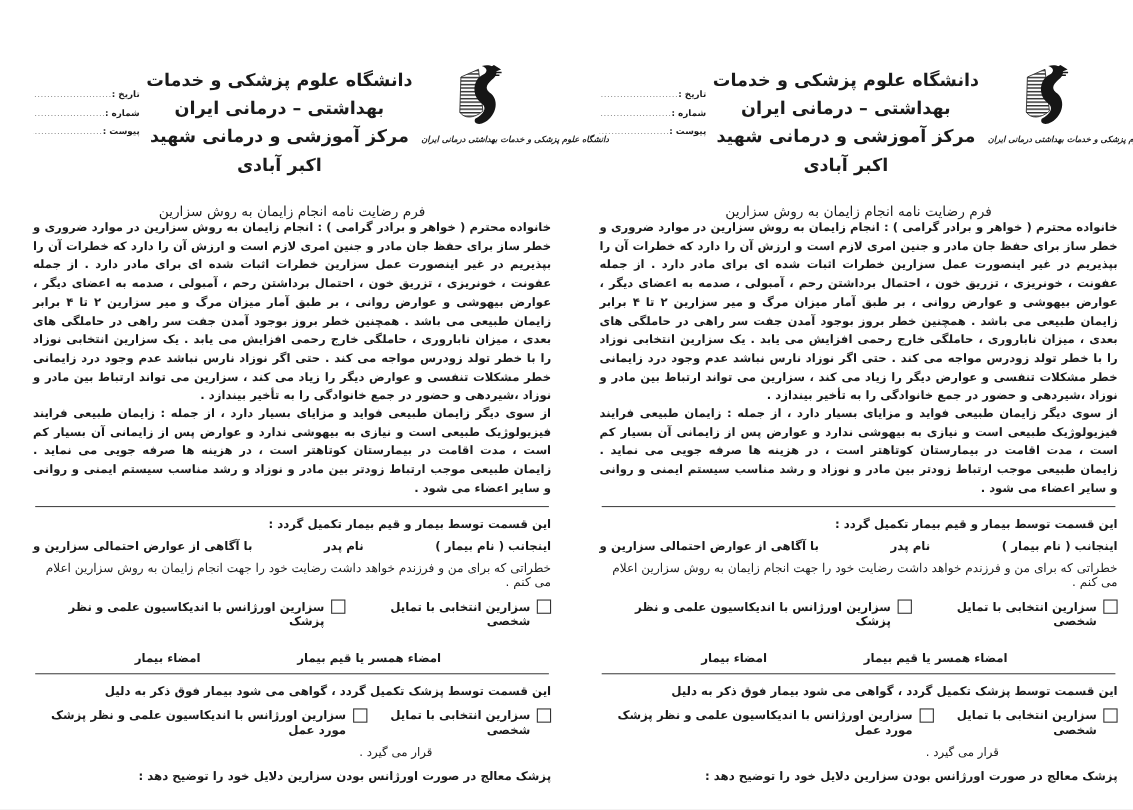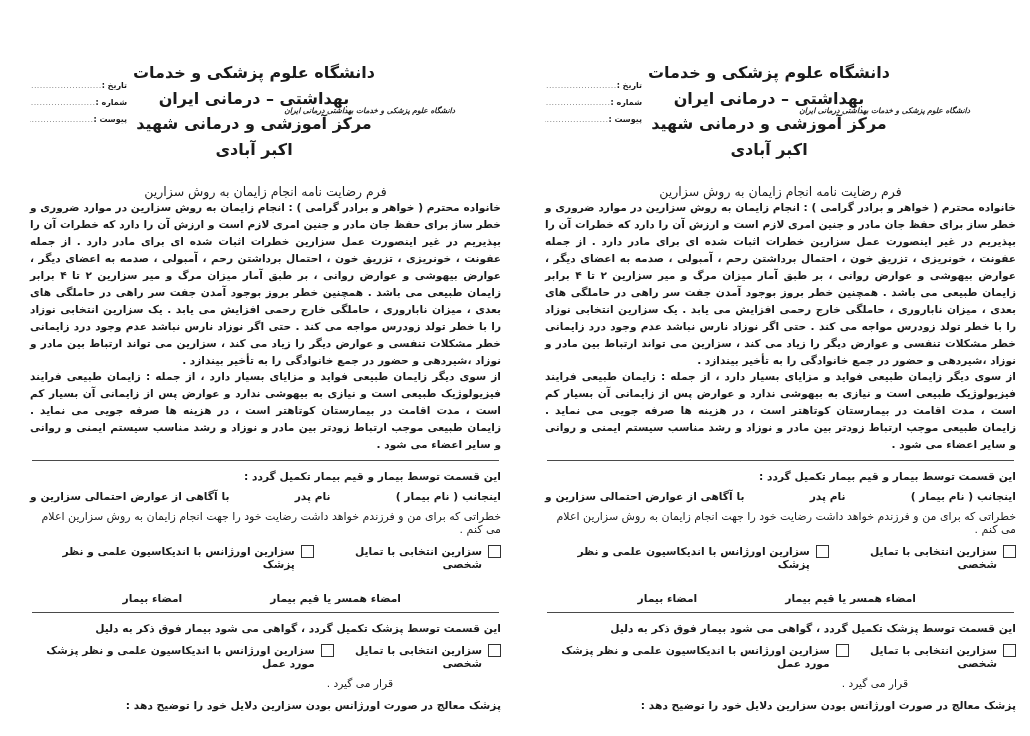--- a/index.html
+++ b/index.html
@@ -7,21 +7,21 @@
     width:1030px; height:736px; background:#ffffff; display:flex;
     font-family:"DejaVu Sans", sans-serif; color:#1c1c1c;
     overflow:hidden;
   }
   .sheet {
     width:515px; height:736px; box-sizing:border-box;
     padding:57px 14px 0 30px; direction:rtl; flex:0 0 515px;
   }
   
   .header { display:flex; align-items:flex-start; }
-  .logo-col { width:118px; display:flex; flex-direction:row; align-items:flex-end; padding-left:2px; }
+  .logo-col { width:118px; display:flex; flex-direction:column; align-items:flex-end; padding-left:2px; }
   .logo-col svg { margin-left:28px; margin-right:18px; align-self:flex-end; }
   .logo-caption {
     font-size:7.5px; font-weight:600; font-style:italic; white-space:nowrap;
     margin-top:7px; color:#222; letter-spacing:-0.3px;
   }
   .head-titles { flex:1; text-align:center; font-weight:bold; font-size:16px; line-height:1.6; padding-top:3px; }
   .head-fields { width:97px; padding-top:21px; font-size:8px; font-weight:bold; }
   .hfield { display:flex; align-items:baseline; white-space:nowrap; line-height:2.1; }
   .hfield .dots { color:#888; letter-spacing:0.4px; overflow:hidden; flex:1; font-weight:normal; }
   

